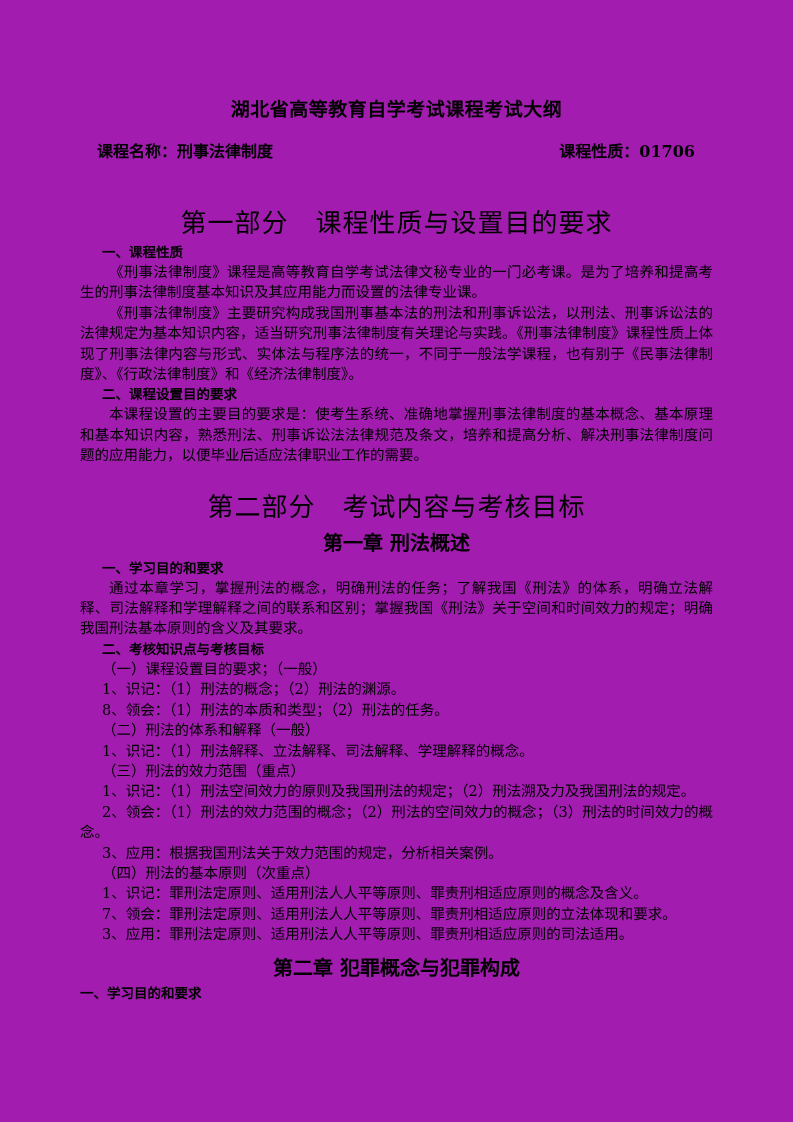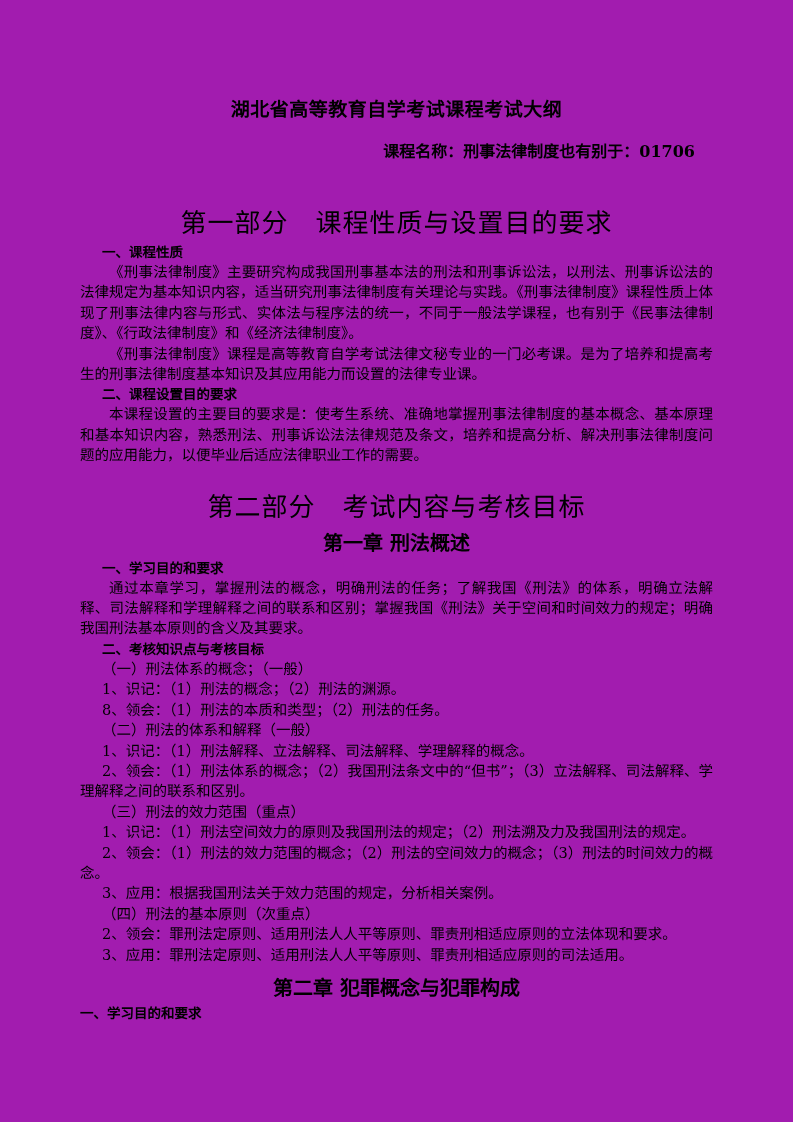--- a/index.html
+++ b/index.html
@@ -34,21 +34,21 @@
     text-align: center;
     font-size: 19px;
     font-weight: bold;
     letter-spacing: 0.5px;
     margin: 0;
     padding-top: 96px;
     line-height: 26px;
   }
   .course-line {
     display: flex;
-    justify-content: flex-end;
+    justify-content: space-between;
     align-items: baseline;
     font-size: 16px;
     font-weight: bold;
     margin: 0;
     padding-top: 18px;
     line-height: 24px;
   }
   .course-line .left { padding-left: 17px; }
   .course-line .right { padding-right: 18px; }
   .course-line .code-num {
@@ -107,58 +107,58 @@
 </head>
 <body>
 
 <div class="page">
   <div class="content">
 
     <h1 class="doc-title">湖北省高等教育自学考试课程考试大纲</h1>
 
     <div class="course-line">
       <span class="left">课程名称：刑事法律制度</span>
-      <span class="right"><span>也有别于：</span><span class="code-num">01706</span></span>
+      <span class="right"><span>课程性质：</span><span class="code-num">01706</span></span>
     </div>
 
     <h2 class="part-title part-one">第一部分　课程性质与设置目的要求</h2>
 
     <div class="sub-head tight">一、课程性质</div>
 
+    <p class="body">《刑事法律制度》课程是高等教育自学考试法律文秘专业的一门必考课。是为了培养和提高考生的刑事法律制度基本知识及其应用能力而设置的法律专业课。</p>
+
     <p class="body">《刑事法律制度》主要研究构成我国刑事基本法的刑法和刑事诉讼法，以刑法、刑事诉讼法的法律规定为基本知识内容，适当研究刑事法律制度有关理论与实践。《刑事法律制度》课程性质上体现了刑事法律内容与形式、实体法与程序法的统一，不同于一般法学课程，也有别于《民事法律制度》、《行政法律制度》和《经济法律制度》。</p>
-
-    <p class="body">《刑事法律制度》课程是高等教育自学考试法律文秘专业的一门必考课。是为了培养和提高考生的刑事法律制度基本知识及其应用能力而设置的法律专业课。</p>
 
     <div class="sub-head">二、课程设置目的要求</div>
 
     <p class="body">本课程设置的主要目的要求是：使考生系统、准确地掌握刑事法律制度的基本概念、基本原理和基本知识内容，熟悉刑法、刑事诉讼法法律规范及条文，培养和提高分析、解决刑事法律制度问题的应用能力，以便毕业后适应法律职业工作的需要。</p>
 
     <h2 class="part-title part-two">第二部分　考试内容与考核目标</h2>
 
     <h3 class="chapter-title">第一章 刑法概述</h3>
 
     <div class="sub-head tight">一、学习目的和要求</div>
 
     <p class="body">通过本章学习，掌握刑法的概念，明确刑法的任务；了解我国《刑法》的体系，明确立法解释、司法解释和学理解释之间的联系和区别；掌握我国《刑法》关于空间和时间效力的规定；明确我国刑法基本原则的含义及其要求。</p>
 
     <div class="sub-head">二、考核知识点与考核目标</div>
 
     <div>
-      <p class="item">（一）刑法体系的概念；（一般）</p>
+      <p class="item">（一）课程设置目的要求；（一般）</p>
       <p class="item">1、识记：（1）刑法的概念；（2）刑法的渊源。</p>
       <p class="item">8、领会：（1）刑法的本质和类型；（2）刑法的任务。</p>
       <p class="item">（二）刑法的体系和解释（一般）</p>
       <p class="item">1、识记：（1）刑法解释、立法解释、司法解释、学理解释的概念。</p>
-      <p class="item">2、领会：（1）刑法体系的概念；（2）我国刑法条文中的“但书”；（3）立法解释、司法解释、学理解释之间的联系和区别。</p>
       <p class="item">（三）刑法的效力范围（重点）</p>
       <p class="item">1、识记：（1）刑法空间效力的原则及我国刑法的规定；（2）刑法溯及力及我国刑法的规定。</p>
       <p class="item">2、领会：（1）刑法的效力范围的概念；（2）刑法的空间效力的概念；（3）刑法的时间效力的概念。</p>
       <p class="item">3、应用：根据我国刑法关于效力范围的规定，分析相关案例。</p>
       <p class="item">（四）刑法的基本原则（次重点）</p>
-      <p class="item">2、领会：罪刑法定原则、适用刑法人人平等原则、罪责刑相适应原则的立法体现和要求。</p>
+      <p class="item">1、识记：罪刑法定原则、适用刑法人人平等原则、罪责刑相适应原则的概念及含义。</p>
+      <p class="item">7、领会：罪刑法定原则、适用刑法人人平等原则、罪责刑相适应原则的立法体现和要求。</p>
       <p class="item">3、应用：罪刑法定原则、适用刑法人人平等原则、罪责刑相适应原则的司法适用。</p>
     </div>
 
     <h3 class="chapter-title ch2">第二章 犯罪概念与犯罪构成</h3>
 
     <div class="sub-head tight" style="padding-left:0px;">一、学习目的和要求</div>
 
   </div>
 </div>
 

